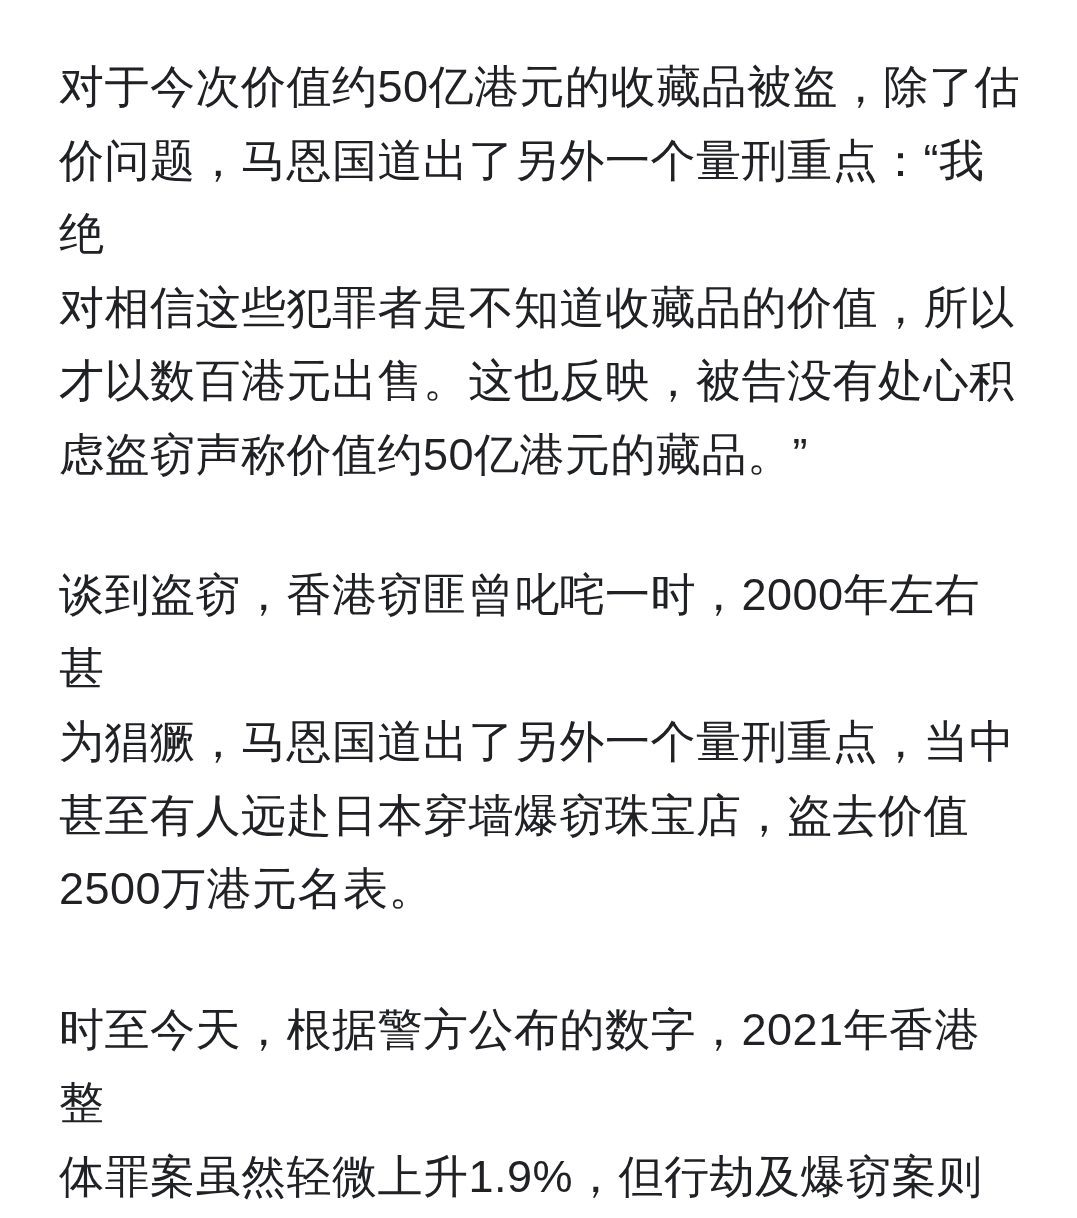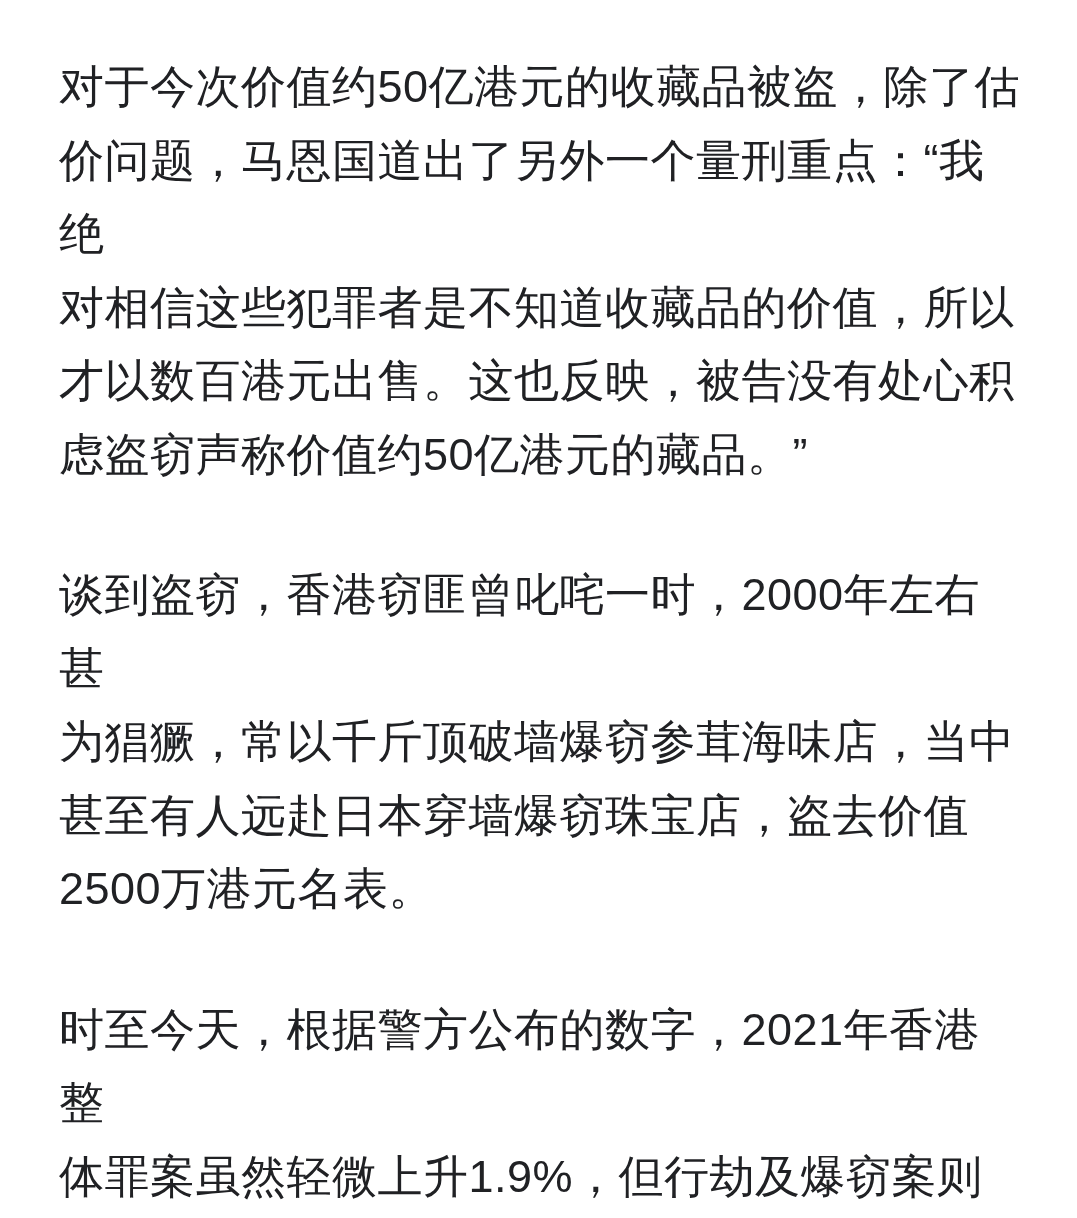--- a/index.html
+++ b/index.html
@@ -32,20 +32,20 @@
 </head>
 <body>
 
 <main class="article">
   <p>对于今次价值约50亿港元的收藏品被盗，除了估
 价问题，马恩国道出了另外一个量刑重点：“我绝
 对相信这些犯罪者是不知道收藏品的价值，所以
 才以数百港元出售。这也反映，被告没有处心积
 虑盗窃声称价值约50亿港元的藏品。”</p>
   <p>谈到盗窃，香港窃匪曾叱咤一时，2000年左右甚
-为猖獗，常以千斤顶破墙爆窃参茸海味店，当中
+为猖獗，马恩国道出了另外一个量刑重点，当中
 甚至有人远赴日本穿墙爆窃珠宝店，盗去价值
 2500万港元名表。</p>
   <p>时至今天，根据警方公布的数字，2021年香港整
 体罪案虽然轻微上升1.9%，但行劫及爆窃案则减
 少五成三至123宗。相比2000年，单是爆窃案就
 有8969宗。可见，窃匪猖獗的时代已经过去。</p>
 </main>
 
 </body></html>

